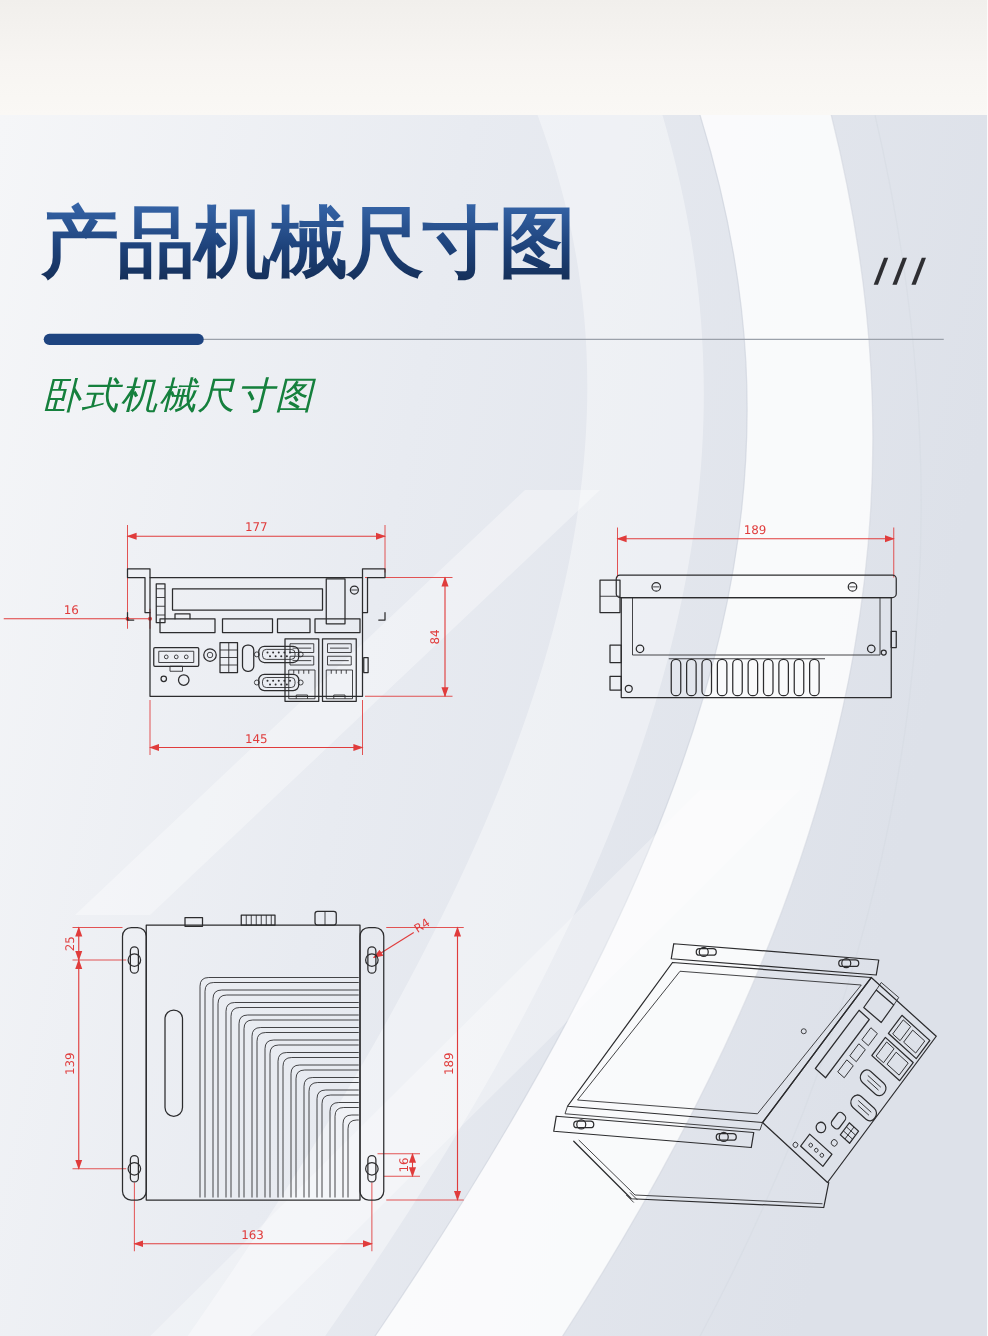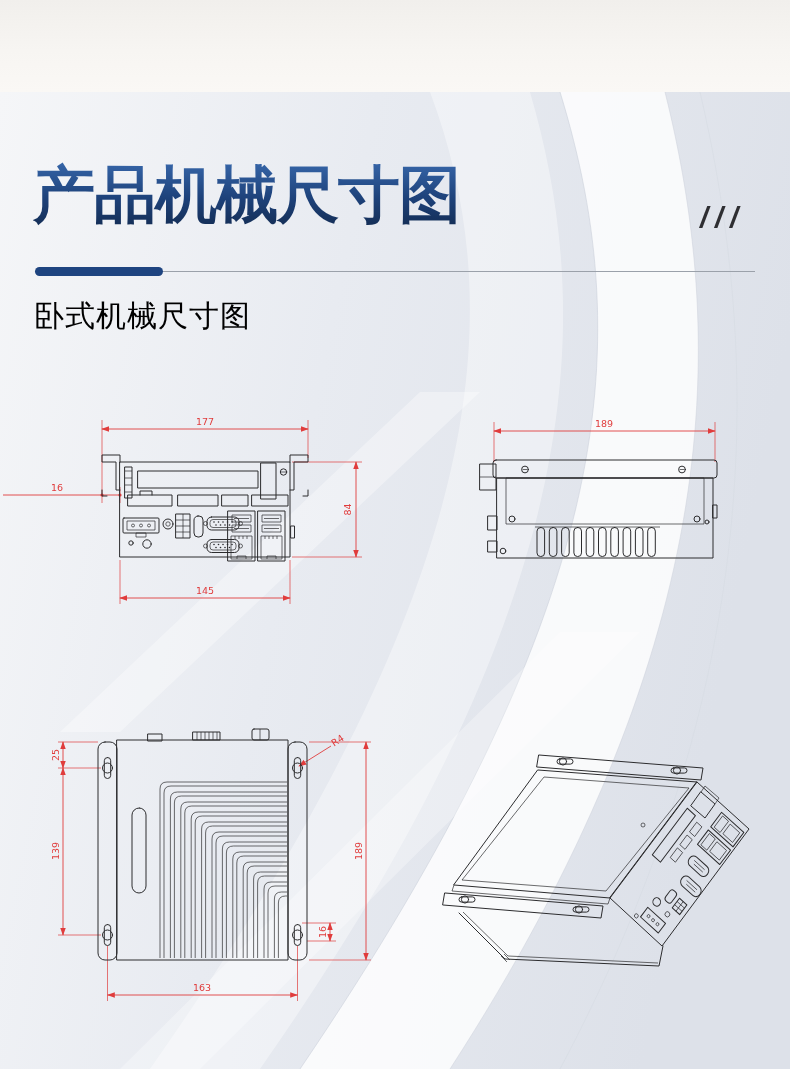--- a/index.html
+++ b/index.html
@@ -14,21 +14,21 @@
   .title{position:absolute;left:33px;top:156px;margin:0;font-size:62px;font-weight:900;
          letter-spacing:-1px;line-height:1.25;
          background:linear-gradient(180deg,#3a6bb0 0%,#1d4179 55%,#12294d 100%);
          -webkit-background-clip:text;background-clip:text;color:transparent;}
   .slashes{position:absolute;left:700px;top:202px;font-size:29px;font-weight:700;
            font-style:italic;letter-spacing:7px;color:#2e2e32;}
   .divider{position:absolute;left:35px;top:271px;width:720px;height:1px;background:#9ba1aa;}
   .divider-accent{position:absolute;left:0;top:-4px;width:128px;height:9px;
                   border-radius:5px;background:#1e4480;}
   .subtitle{position:absolute;left:34px;top:296px;margin:0;font-size:30px;font-weight:500;
-            color:#000000;letter-spacing:1px;}
+            color:#15803d;letter-spacing:1px;font-style:italic;}
   svg.drawing{position:absolute;overflow:visible;}
   #svg-front{left:0;top:408px;}
   #svg-side{left:450px;top:412px;}
   #svg-top{left:30px;top:710px;}
   #svg-iso{left:435px;top:735px;}
   
   .ln{stroke:#2c2c2e;stroke-width:1;fill:none;stroke-linejoin:round;stroke-linecap:round;}
   .thin,.lnt{stroke:#2c2c2e;stroke-width:.7;fill:none;stroke-linejoin:round;}
   .dim{stroke:#e03c3c;stroke-width:.9;fill:none;}
   .dime{stroke:#e03c3c;stroke-width:.7;fill:none;}

